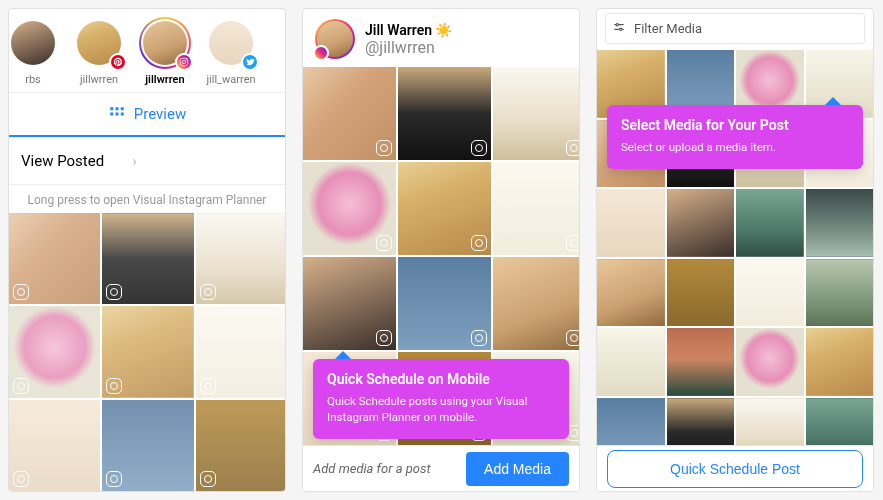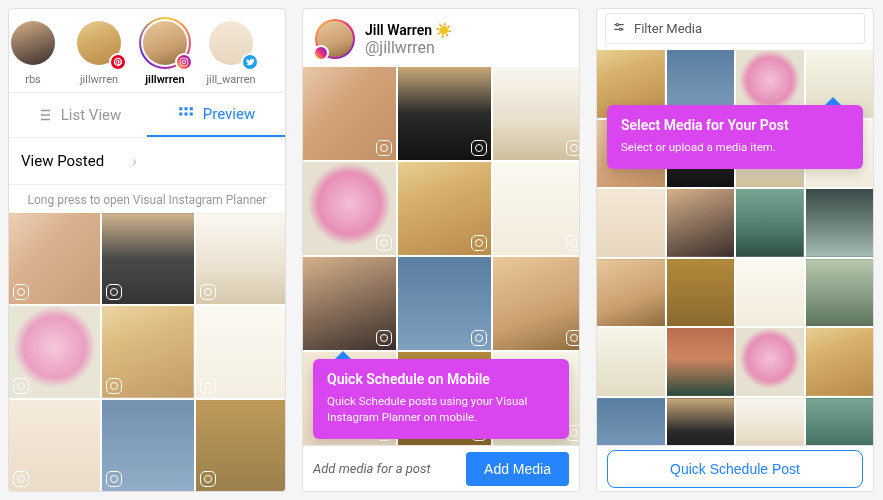--- a/index.html
+++ b/index.html
@@ -208,33 +208,20 @@
             <svg viewBox="0 0 24 24">
               <path d="M22 5.9c-.7.3-1.5.6-2.3.7.8-.5 1.5-1.3 1.8-2.2-.8.5-1.7.8-2.6 1-1.5-1.6-4-1.7-5.6-.2-.9.8-1.3 2-1.1 3.2-3.3-.2-6.2-1.7-8.2-4.3-1.1 1.9-.5 4.3 1.3 5.5-.7 0-1.3-.2-1.9-.5 0 2 1.4 3.7 3.3 4.1-.6.2-1.2.2-1.9.1.5 1.7 2.1 2.8 3.9 2.9-1.7 1.3-3.8 2-5.9 1.8 2 1.3 4.3 2 6.7 2 8 0 12.4-6.7 12.1-12.7.8-.6 1.6-1.4 2.1-2.2z"></path>
             </svg>
           </div>
       </div>
       <span class="label">jill_warren</span>
     </div>
   </div>
 
   <div class="tabs">
-    <div class="tab">
-      <span class="tab-icon">
-          <svg viewBox="0 0 24 24" fill="none" stroke="#999" stroke-width="2">
-            <line x1="8" y1="6" x2="20" y2="6"></line>
-            <line x1="8" y1="12" x2="20" y2="12"></line>
-            <line x1="8" y1="18" x2="20" y2="18"></line>
-            <line x1="4" y1="6" x2="4.01" y2="6"></line>
-            <line x1="4" y1="12" x2="4.01" y2="12"></line>
-            <line x1="4" y1="18" x2="4.01" y2="18"></line>
-          </svg>
-        </span>
-      <span>List View</span>
-    </div>
     <div class="tab active">
       <span class="tab-icon">
           <svg viewBox="0 0 24 24" fill="#2684ff">
             <rect x="3" y="3" width="4" height="4"></rect>
             <rect x="10" y="3" width="4" height="4"></rect>
             <rect x="17" y="3" width="4" height="4"></rect>
             <rect x="3" y="10" width="4" height="4"></rect>
             <rect x="10" y="10" width="4" height="4"></rect>
             <rect x="17" y="10" width="4" height="4"></rect>
           </svg>

